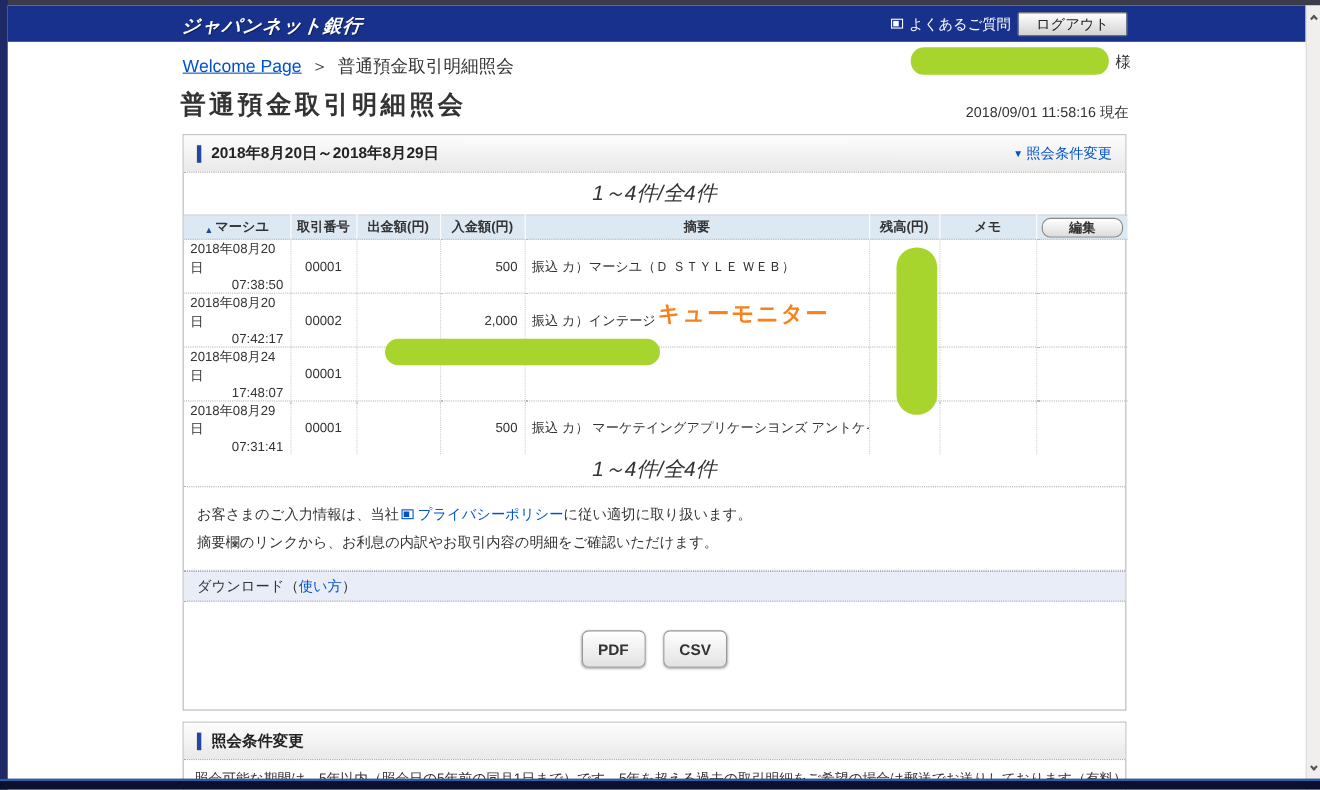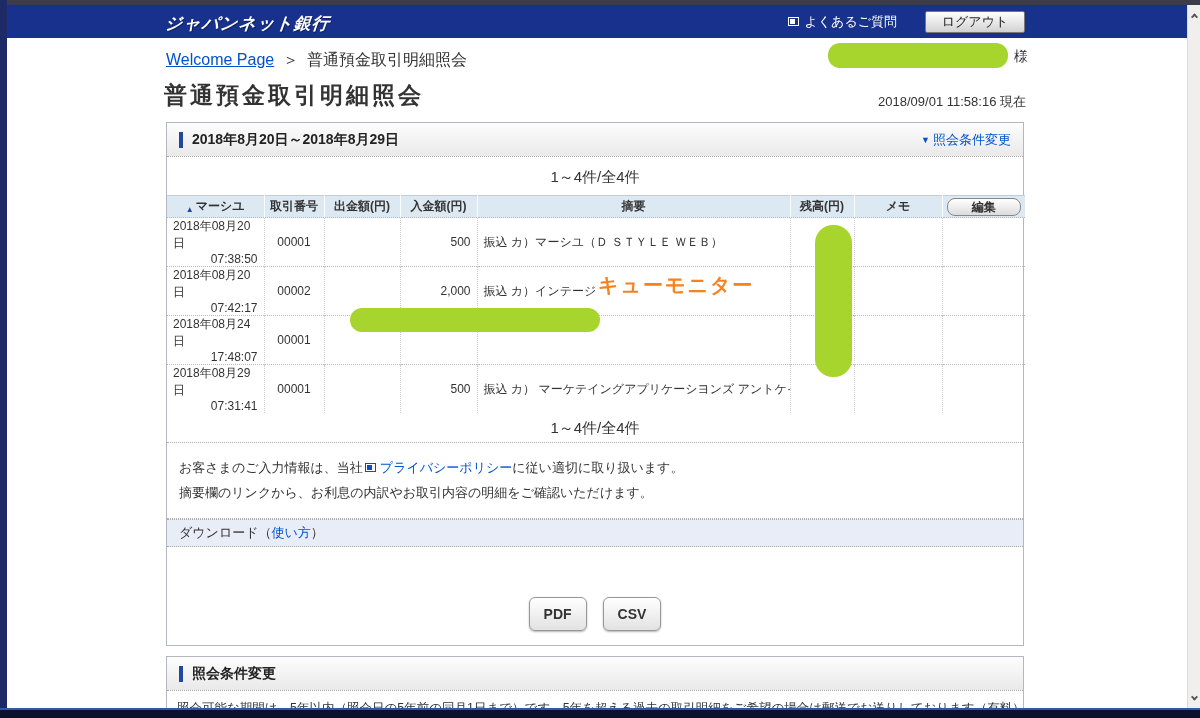--- a/index.html
+++ b/index.html
@@ -11,21 +11,21 @@
   .page { position:absolute; inset:0; background:#fff; }
 
   
   .frame-top { position:absolute; left:0; top:0; width:1200px; height:5px; background:#3b3b4a; }
   .frame-left { position:absolute; left:0; top:0; width:7px; height:718px; background:#1e2a66; }
   .bottombar { position:absolute; left:0; top:708px; width:1200px; height:10px; background:#0a102e; border-top:2px solid #2a5ca8; z-index:40; }
 
   
   .topbar { position:absolute; left:7px; top:5px; width:1180px; height:33px; background:#17318d; }
   .logo { position:absolute; left:158px; top:7px; color:#fff; font-size:17px; font-weight:bold; font-style:italic; letter-spacing:1px; transform:skewX(-6deg); text-shadow:1px 1px 0 rgba(0,0,0,.35); cursor:pointer; }
-  .topbar-right { position:absolute; right:162px; top:0; height:33px; display:flex; align-items:center; gap:28px; }
+  .topbar-right { position:absolute; right:162px; top:0; height:33px; display:flex; align-items:center; gap:6px; }
   .faq { color:#fff; font-size:13px; display:flex; align-items:center; cursor:pointer; }
   .win-icon { display:inline-block; width:11px; height:9px; border:1px solid #fff; position:relative; margin-right:5px; }
   .win-icon::before { content:""; position:absolute; left:1px; top:1px; width:5px; height:5px; background:#fff; }
   .logout { width:100px; height:22px; font-size:13px; color:#222; background:linear-gradient(#ffffff,#d2d2d2); border:1px solid #777; border-radius:2px; cursor:pointer; font-family:inherit; }
 
   
   .scrollbar { position:absolute; right:0; top:5px; width:13px; height:713px; background:#f0efed; border-left:1px solid #dcdcdc; z-index:30; }
   .sb-btn { position:absolute; left:0; width:13px; height:16px; display:flex; align-items:center; justify-content:center; cursor:pointer; }
   .sb-btn.top { top:2px; } .sb-btn.bottom { bottom:12px; }
   .chev { display:inline-block; width:5px; height:5px; border-left:2px solid #555; border-top:2px solid #555; }
@@ -45,21 +45,21 @@
   .panel { position:absolute; left:166px; width:858px; border:1px solid #b4b8bd; background:#fff; }
   .panel1 { top:122px; height:524px; }
   .panel2 { top:656px; height:120px; }
   .panel-header { height:34px; background:linear-gradient(#fdfdfd,#e9e9e9); border-bottom:1px dotted #a8a8a8; display:flex; align-items:center; padding:0 12px; }
   .accent { width:4px; height:16px; background:#24479e; margin-right:9px; flex:none; }
   .panel-title { font-size:14px; font-weight:bold; color:#222; }
   .spacer { flex:1; }
   .cond-link { font-size:13px; color:#0052cc; text-decoration:none; cursor:pointer; }
   .tri { color:#0052cc; font-size:9px; margin-right:3px; vertical-align:1px; }
 
-  .count-row { text-align:center; font-size:15px; color:#333; }
+  .count-row { text-align:center; font-size:19px; color:#333;font-style:italic; }
   .count-row.top { height:38px; line-height:40px; }
   .count-row.bottom { height:30px; line-height:30px; border-bottom:1px dotted #b0b0b0; }
 
   table.tx { width:100%; border-collapse:collapse; table-layout:fixed; border-top:1px solid #c5ccd4; }
   .tx thead td { background:#dce8f2; height:22px; font-size:12px; font-weight:bold; text-align:center; color:#333; border-left:1px solid rgba(255,255,255,.9); vertical-align:middle; }
   .tx thead td:first-child { border-left:none; }
   .sort-arrow { color:#1c45a5; font-size:8px; display:inline-block; transform:translateY(2px); margin-right:2px; }
   .edit-btn { width:74px; height:18px; font-size:12px; font-weight:bold; color:#333; background:linear-gradient(#ffffff,#dcdcdc); border:1px solid #888; border-radius:8px; cursor:pointer; font-family:inherit; line-height:14px; }
   .tx tbody td { height:43px; font-size:12px; color:#333; border-top:1px dotted #b8b8b8; border-left:1px dotted #cfcfcf; vertical-align:middle; padding:0 6px; }
   .tx tbody td:first-child { border-left:none; }
@@ -68,21 +68,21 @@
   .cell-amt { text-align:right; }
   .cell-desc { text-align:left; overflow:hidden; white-space:nowrap; }
 
   .notes { padding:12px 12px 10px; font-size:13px; line-height:1.95; border-bottom:1px dotted #b0b0b0; height:76px; }
   .plink-icon { display:inline-block; width:11px; height:9px; border:1px solid #0052cc; position:relative; margin:0 4px 0 2px; }
   .plink-icon::before { content:""; position:absolute; left:1px; top:1px; width:5px; height:5px; background:#0052cc; }
   .inline-link { color:#0052cc; text-decoration:none; cursor:pointer; }
   .visa-row { height:44px; display:flex; align-items:center; justify-content:center; font-size:13px; }
   .tri-r { color:#0052cc; font-size:10px; margin-right:5px; }
   .dl-bar { height:28px; background:#e9edf8; border-top:1px dotted #aaa; border-bottom:1px dotted #aaa; display:flex; align-items:center; padding:0 12px; font-size:13px; }
-  .btn-row { height:84px; display:flex; align-items:center; justify-content:center; gap:16px; padding-top:2px;margin-top:24px; }
+  .btn-row { height:84px; display:flex; align-items:center; justify-content:center; gap:16px; padding-top:2px; }
   .dl-btn { height:34px; padding:0 14px; font-size:14px; font-weight:bold; color:#333; background:linear-gradient(#ffffff,#e2e2e2); border:1px solid #979797; border-radius:6px; box-shadow:0 1px 2px rgba(0,0,0,.3); cursor:pointer; font-family:inherit; }
 
   
   .balance-redaction { position:absolute; left:648px; top:102px; width:37px; height:152px; background:#a7d42d; border-radius:18px; z-index:5; }
   .row3-redaction { position:absolute; left:183px; top:185px; width:250px; height:24px; background:#a7d42d; border-radius:12px; z-index:5; }
   .orange-note { position:absolute; left:431px; top:149px; font-size:20px; font-weight:bold; color:#f8811c; letter-spacing:2px; z-index:6; }
 
   .panel2 .body-text { padding:9px 10px; font-size:12.5px; white-space:nowrap; overflow:hidden; }
 </style>
 </head>

